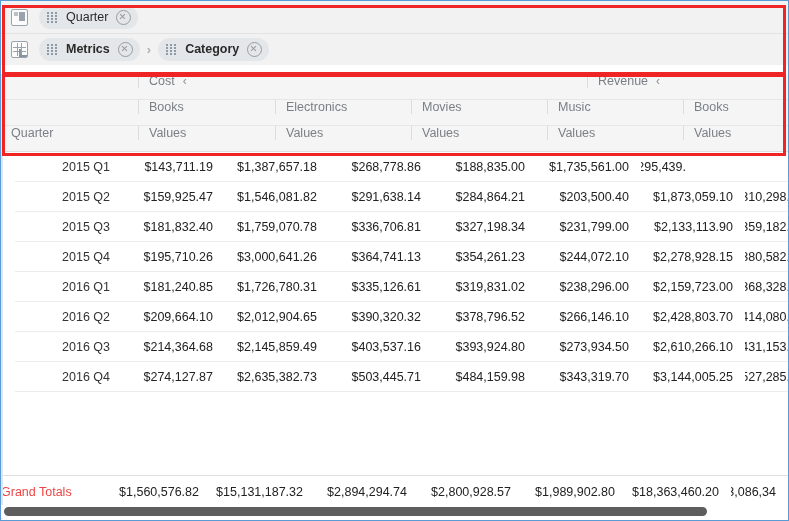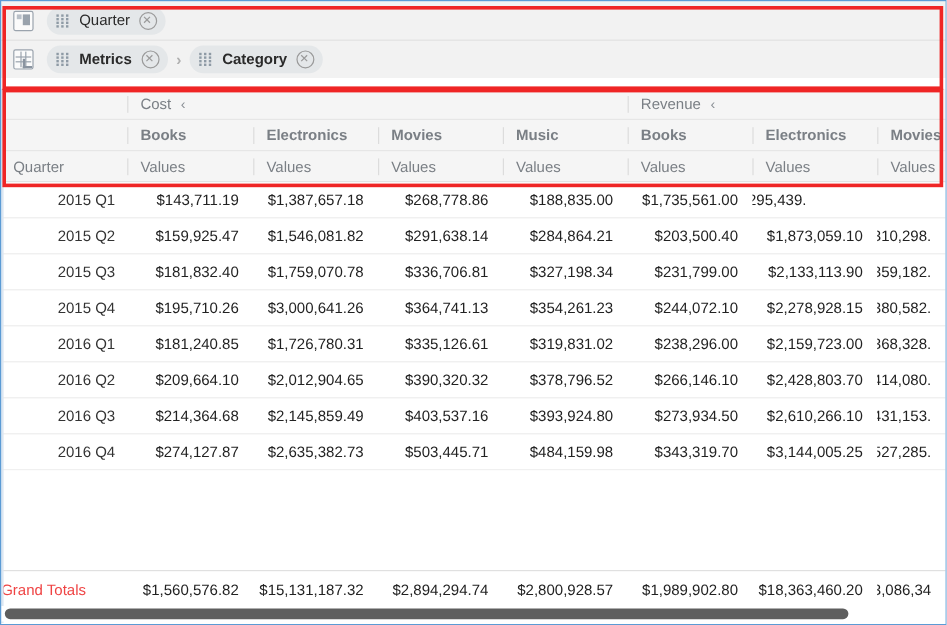--- a/index.html
+++ b/index.html
@@ -168,25 +168,26 @@
     overflow: hidden;
     background: #ffffff;
   }
 
   .grid-head {
     background: #f5f5f5;
   }
   .hrow {
     display: flex;
     height: 26px;
-    align-items: center;
-    box-sizing: border-box;
+    align-items: flex-start;
+    box-sizing: border-box;
+    gap: 32px;
   }
   .hrow.r1 { border-bottom: 1px solid #e6e6e6; }
-  .hrow.r2 { border-bottom: 1px solid #e6e6e6; font-weight: bold; }
+  .hrow.r2 { border-bottom: 1px solid #e6e6e6; }
   .hrow.r3 { border-bottom: 1px solid #dedede; }
 
   .hcell {
     box-sizing: border-box;
     font-size: 12.5px;
     color: #7a7f85;
     display: flex;
     align-items: center;
     padding-left: 10px;
     white-space: nowrap;
@@ -209,20 +210,21 @@
     position: relative;
     background: #ffffff;
     height: 340px;
   }
   .brow {
     display: flex;
     height: 30px;
     align-items: stretch;
     border-bottom: 1px solid #ededed;
     box-sizing: border-box;
+    margin-left: 14px;
   }
   .bcell {
     box-sizing: border-box;
     font-size: 12.5px;
     color: #222222;
     display: flex;
     align-items: center;
     justify-content: flex-end;
     padding-right: 12px;
     white-space: nowrap;

